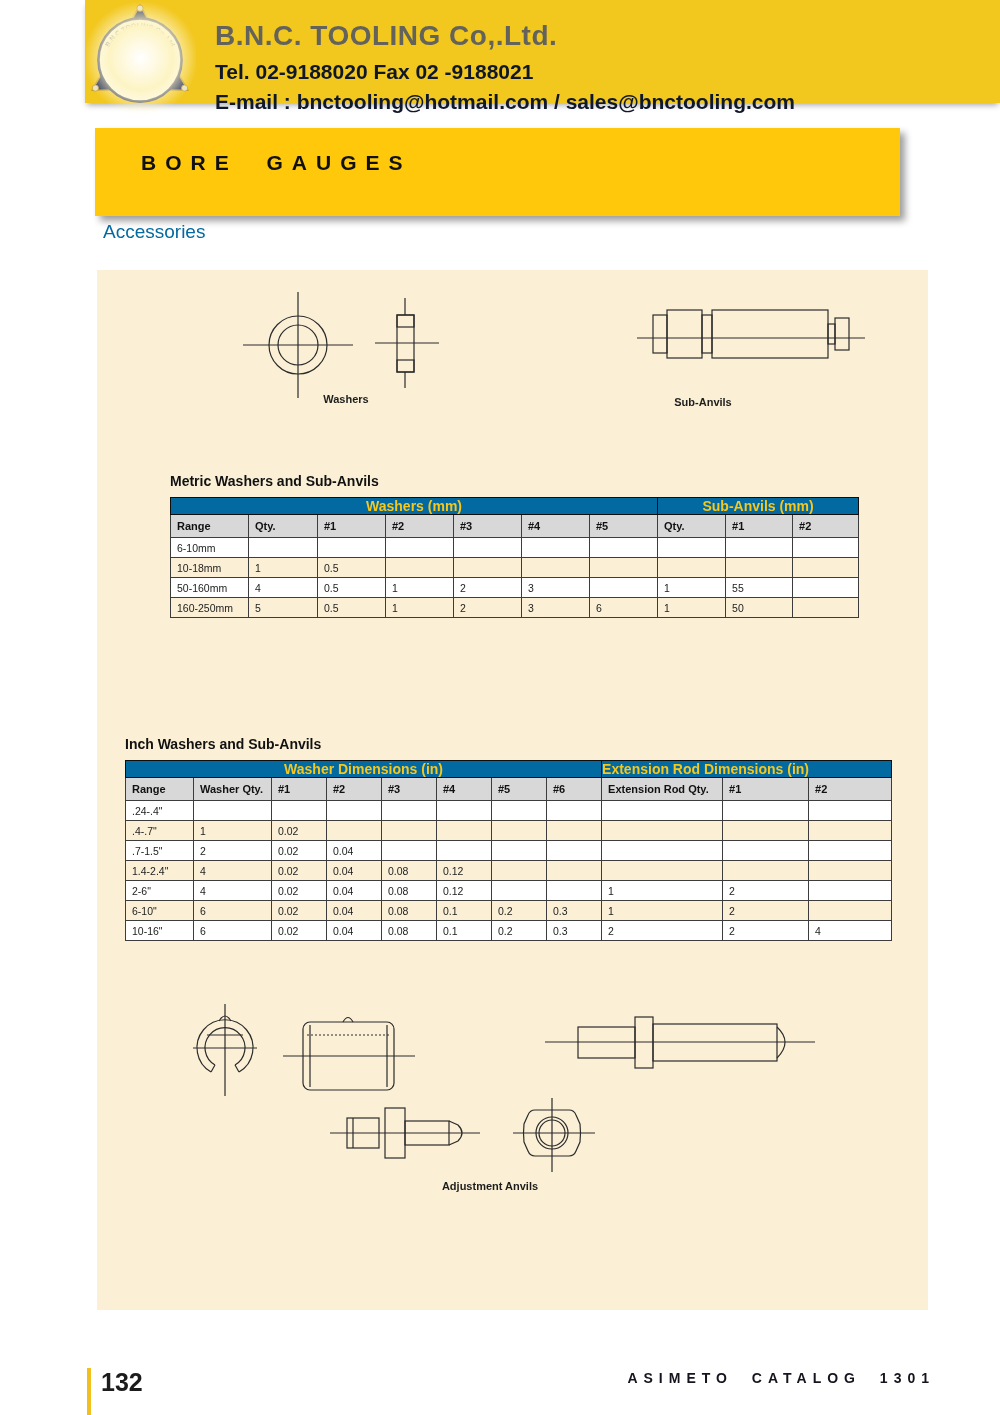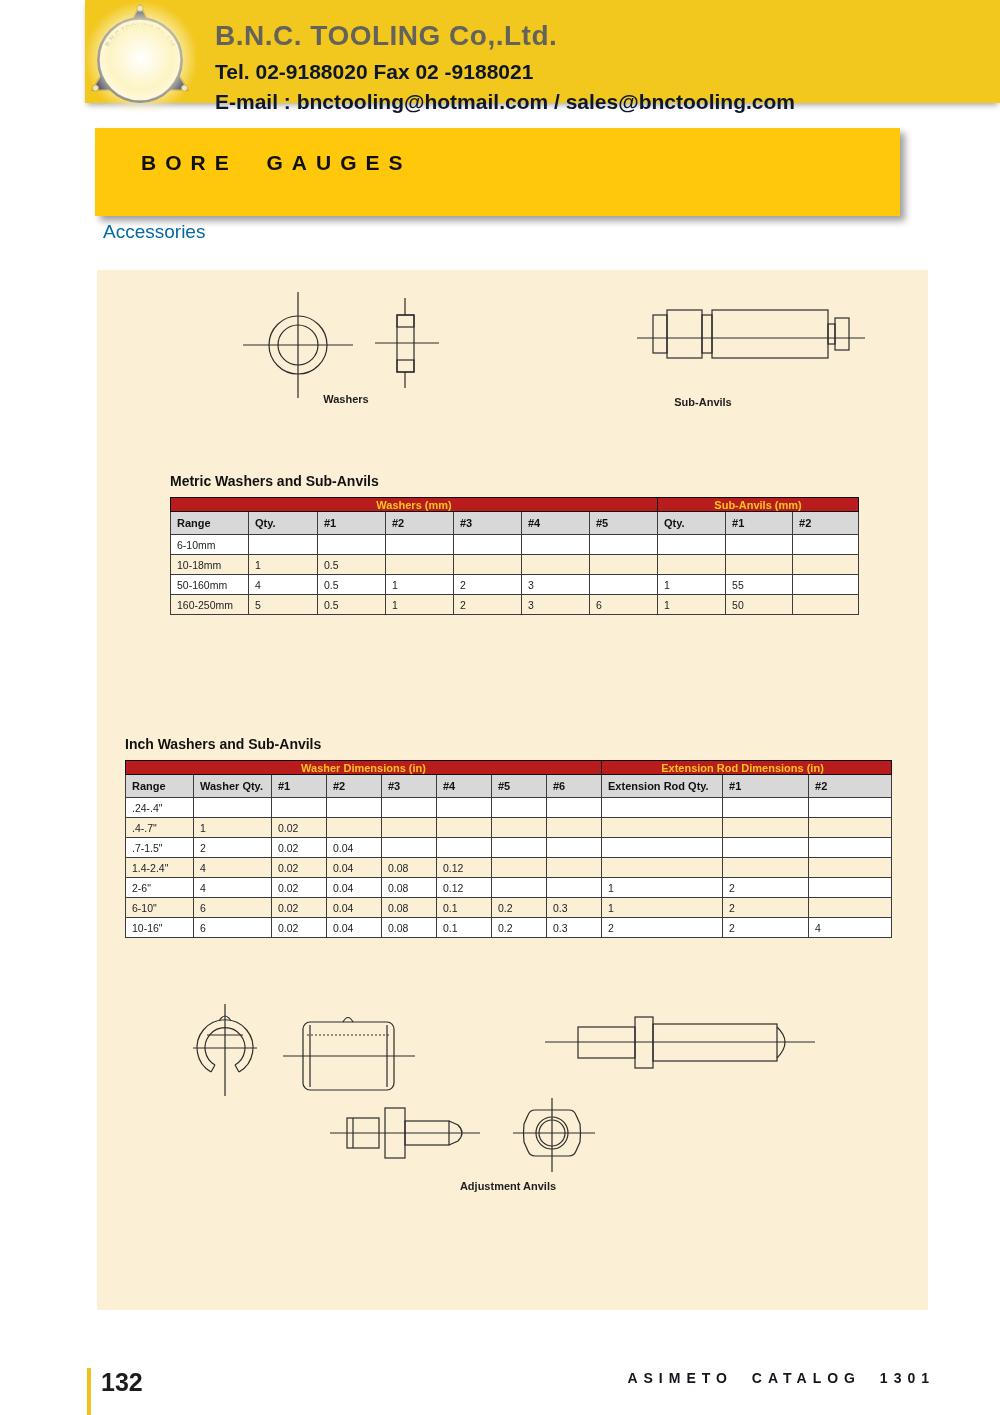--- a/index.html
+++ b/index.html
@@ -28,23 +28,23 @@
   .content-panel { position:absolute; left:97px; top:270px; width:831px; height:1040px; background:#FBF0D6; }
   .drawings { position:absolute; left:0; top:0; width:831px; height:1040px; }
   .drawings path, .drawings line, .drawings rect, .drawings circle
     { stroke:#2b2b2b; stroke-width:1.2; fill:none; }
   .diagram-label { position:absolute; transform:translateX(-50%); font-size:11px; font-weight:bold; color:#1d1d1d; white-space:nowrap; }
 
   
   .table-title { position:absolute; font-size:14px; font-weight:bold; color:#111;text-align:center; }
   table.spec { position:absolute; border-collapse:collapse; table-layout:fixed; background:#fff; }
   table.spec th, table.spec td { border:1px solid #3c3c3c; overflow:hidden; white-space:nowrap; }
-  tr.band th { background:#b91c1c; color:#F6C71C; border:1px solid #0E0E0E;
-    font-size:11px; font-weight:bold; height:14px; text-align:center; }
-  tr.band th.band-right-align { text-align:center; padding-right:8px; }
+  tr.band th { background:#0369a1; color:#F6C71C; border:1px solid #0E0E0E;
+    font-size:14px; font-weight:bold; height:14px; text-align:center; }
+  tr.band th.band-right-align { text-align:left; padding-right:8px; }
   tr.cols th { background:#D8D8D8; color:#111; font-size:11px; font-weight:bold;
     height:23px; text-align:left; padding:2px 6px; }
   table.spec tbody td { font-size:10.5px; color:#222; height:20px; padding:2px 6px; background:#fff; }
   table.spec tbody tr:nth-child(even) td { background:#FBF0D6; }
 
   #metric-table { left:73px; top:227px; width:688px; }
   #metric-table col:nth-child(1){width:78px} #metric-table col:nth-child(2){width:69px}
   #metric-table col:nth-child(n+3){width:68px}
   #metric-table col:nth-child(9){width:67px} #metric-table col:nth-child(10){width:66px}
 
@@ -188,21 +188,21 @@
       <line x1="416" y1="863" x2="498" y2="863"></line>
       <line x1="455" y1="828" x2="455" y2="902"></line>
       <path d="M438,840 L472,840 Q477,840 479,845 L483,854 Q484,863 483,872 L479,881 Q477,886 472,886 L438,886 Q433,886 431,881 L427,872 Q426,863 427,854 L431,845 Q433,840 438,840 Z"></path>
       <circle cx="455" cy="863" r="16"></circle>
       <circle cx="455" cy="863" r="13"></circle>
     </g>
   </svg>
 
   <div class="diagram-label" style="left:249px; top:123px;">Washers</div>
   <div class="diagram-label" style="left:606px; top:126px;">Sub-Anvils</div>
-  <div class="diagram-label" style="left:393px; top:910px;margin-left:18px;">Adjustment Anvils</div>
+  <div class="diagram-label" style="left:393px; top:910px;">Adjustment Anvils</div>
 
   <div class="table-title" id="metric-title">Metric Washers and Sub-Anvils</div>
   <table class="spec" id="metric-table">
     <colgroup>
         <col>
         <col>
         <col>
         <col>
         <col>
         <col>

